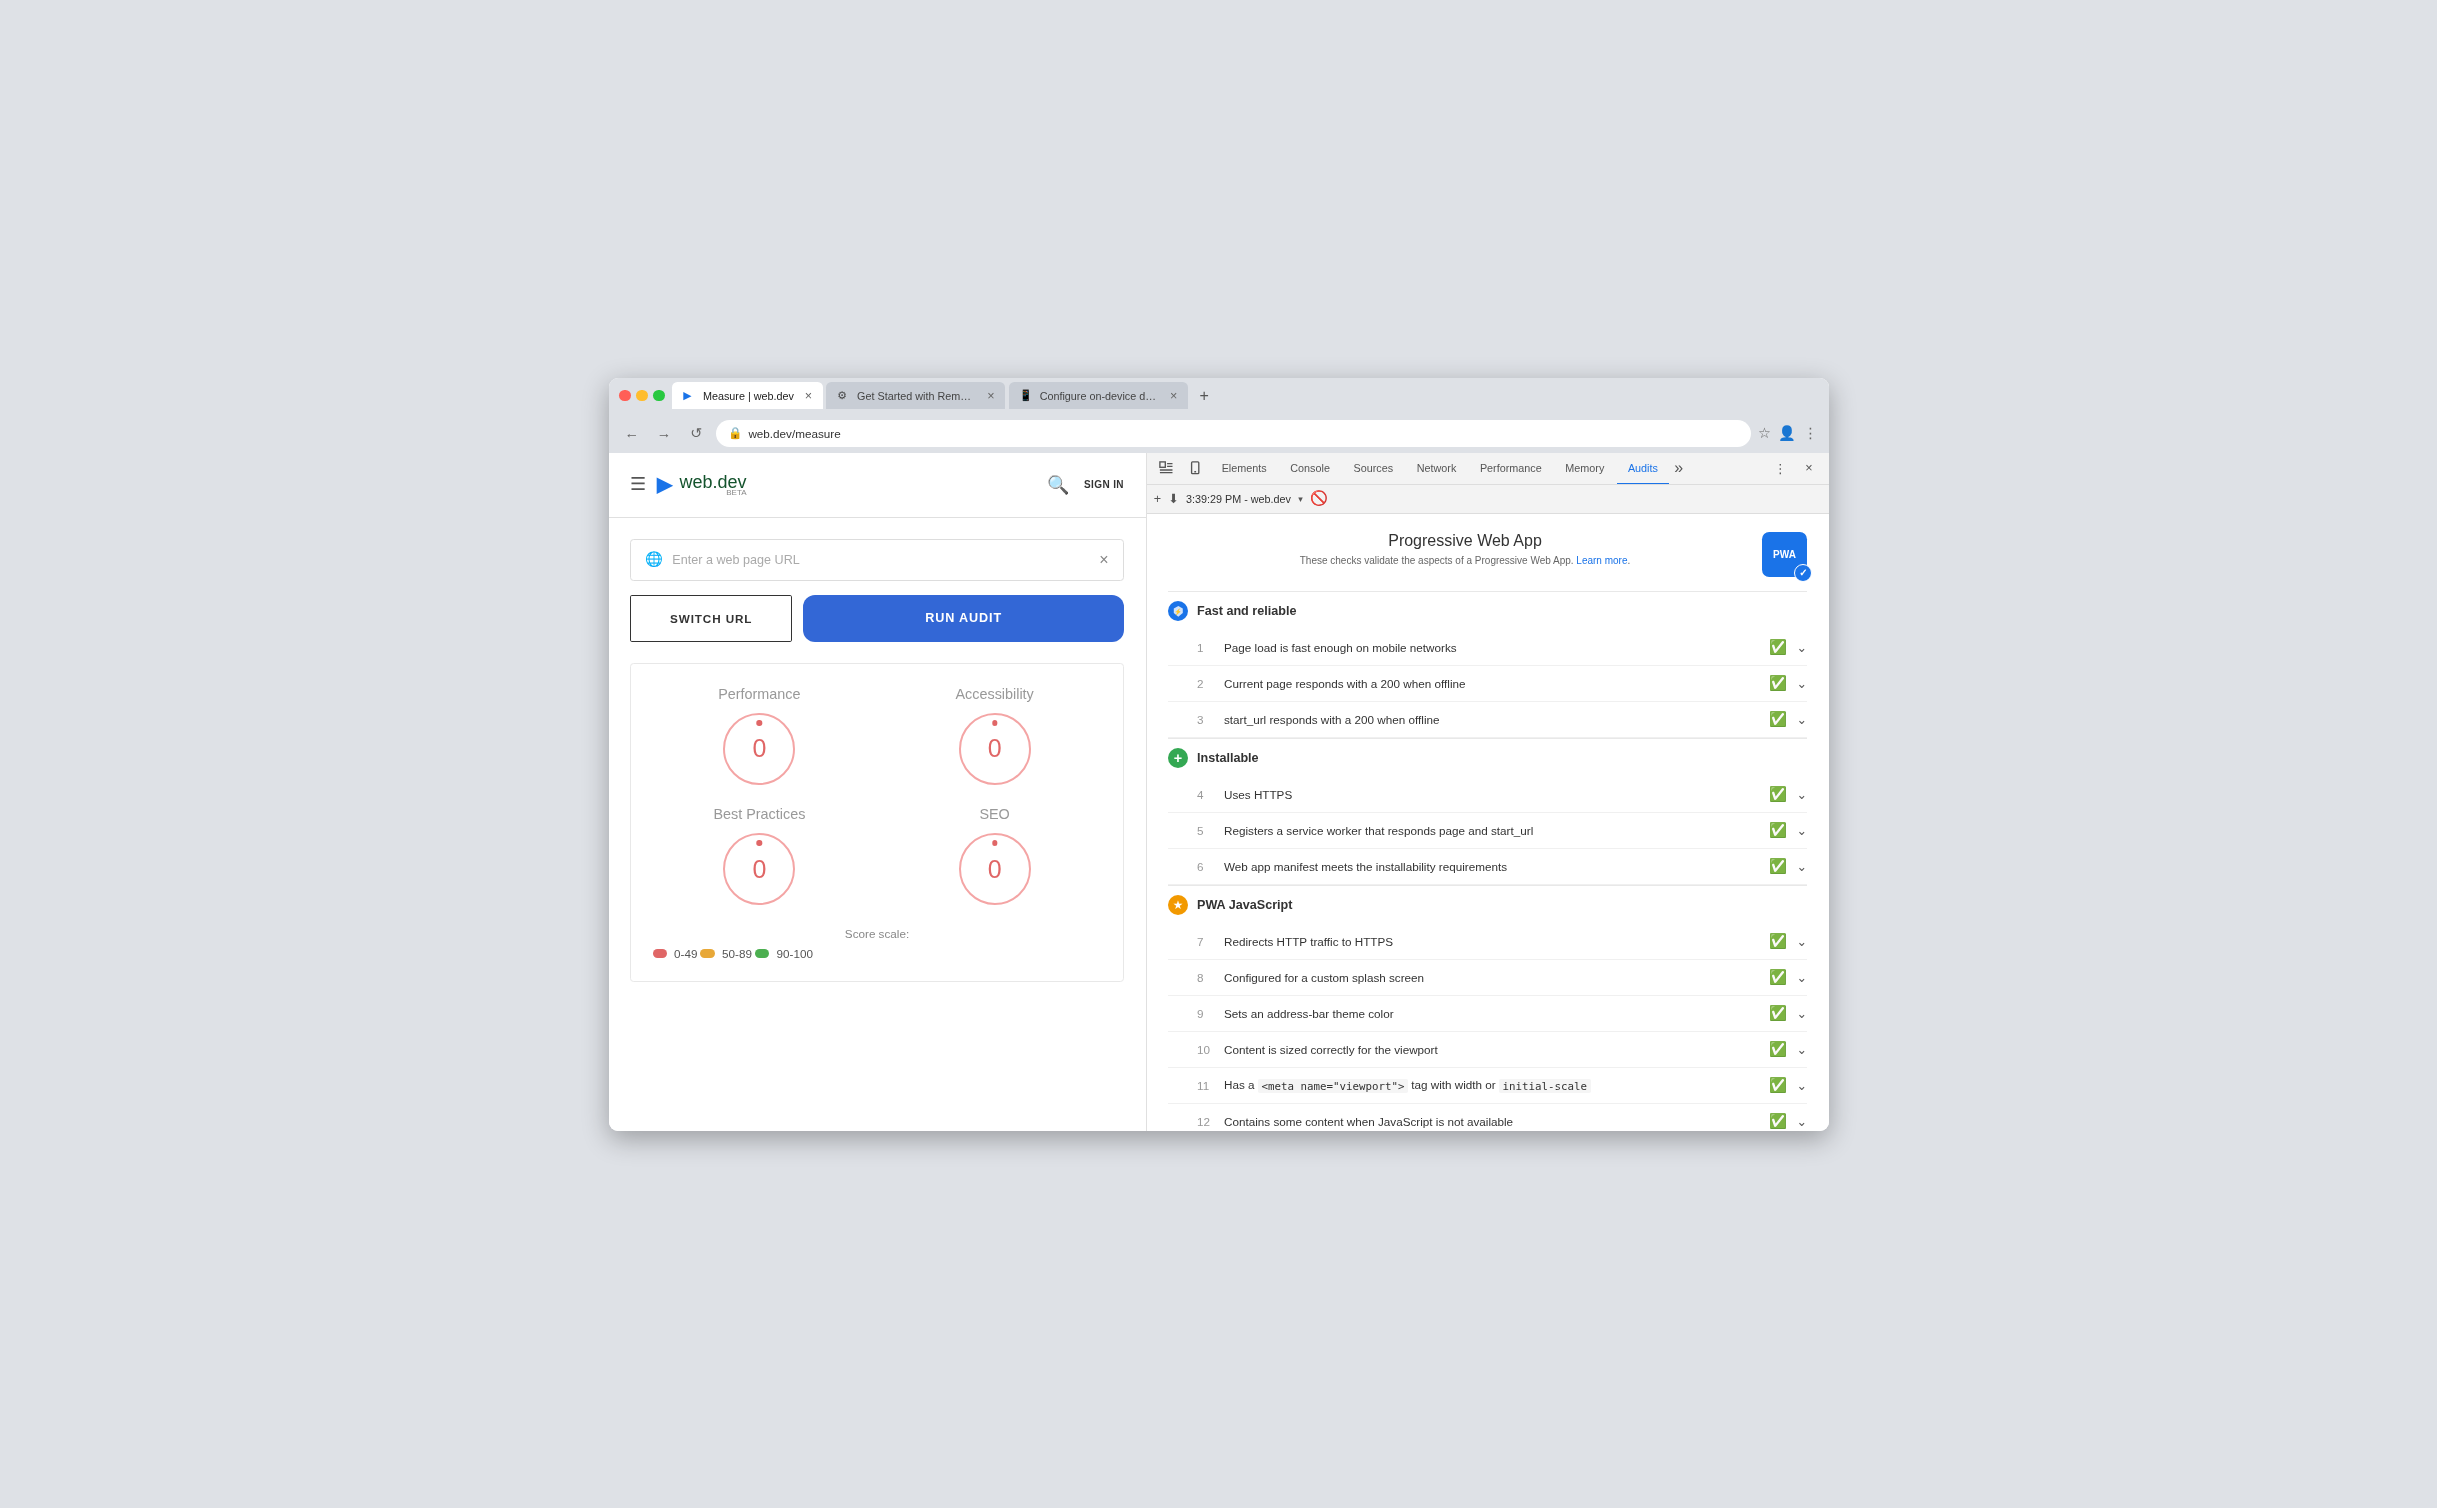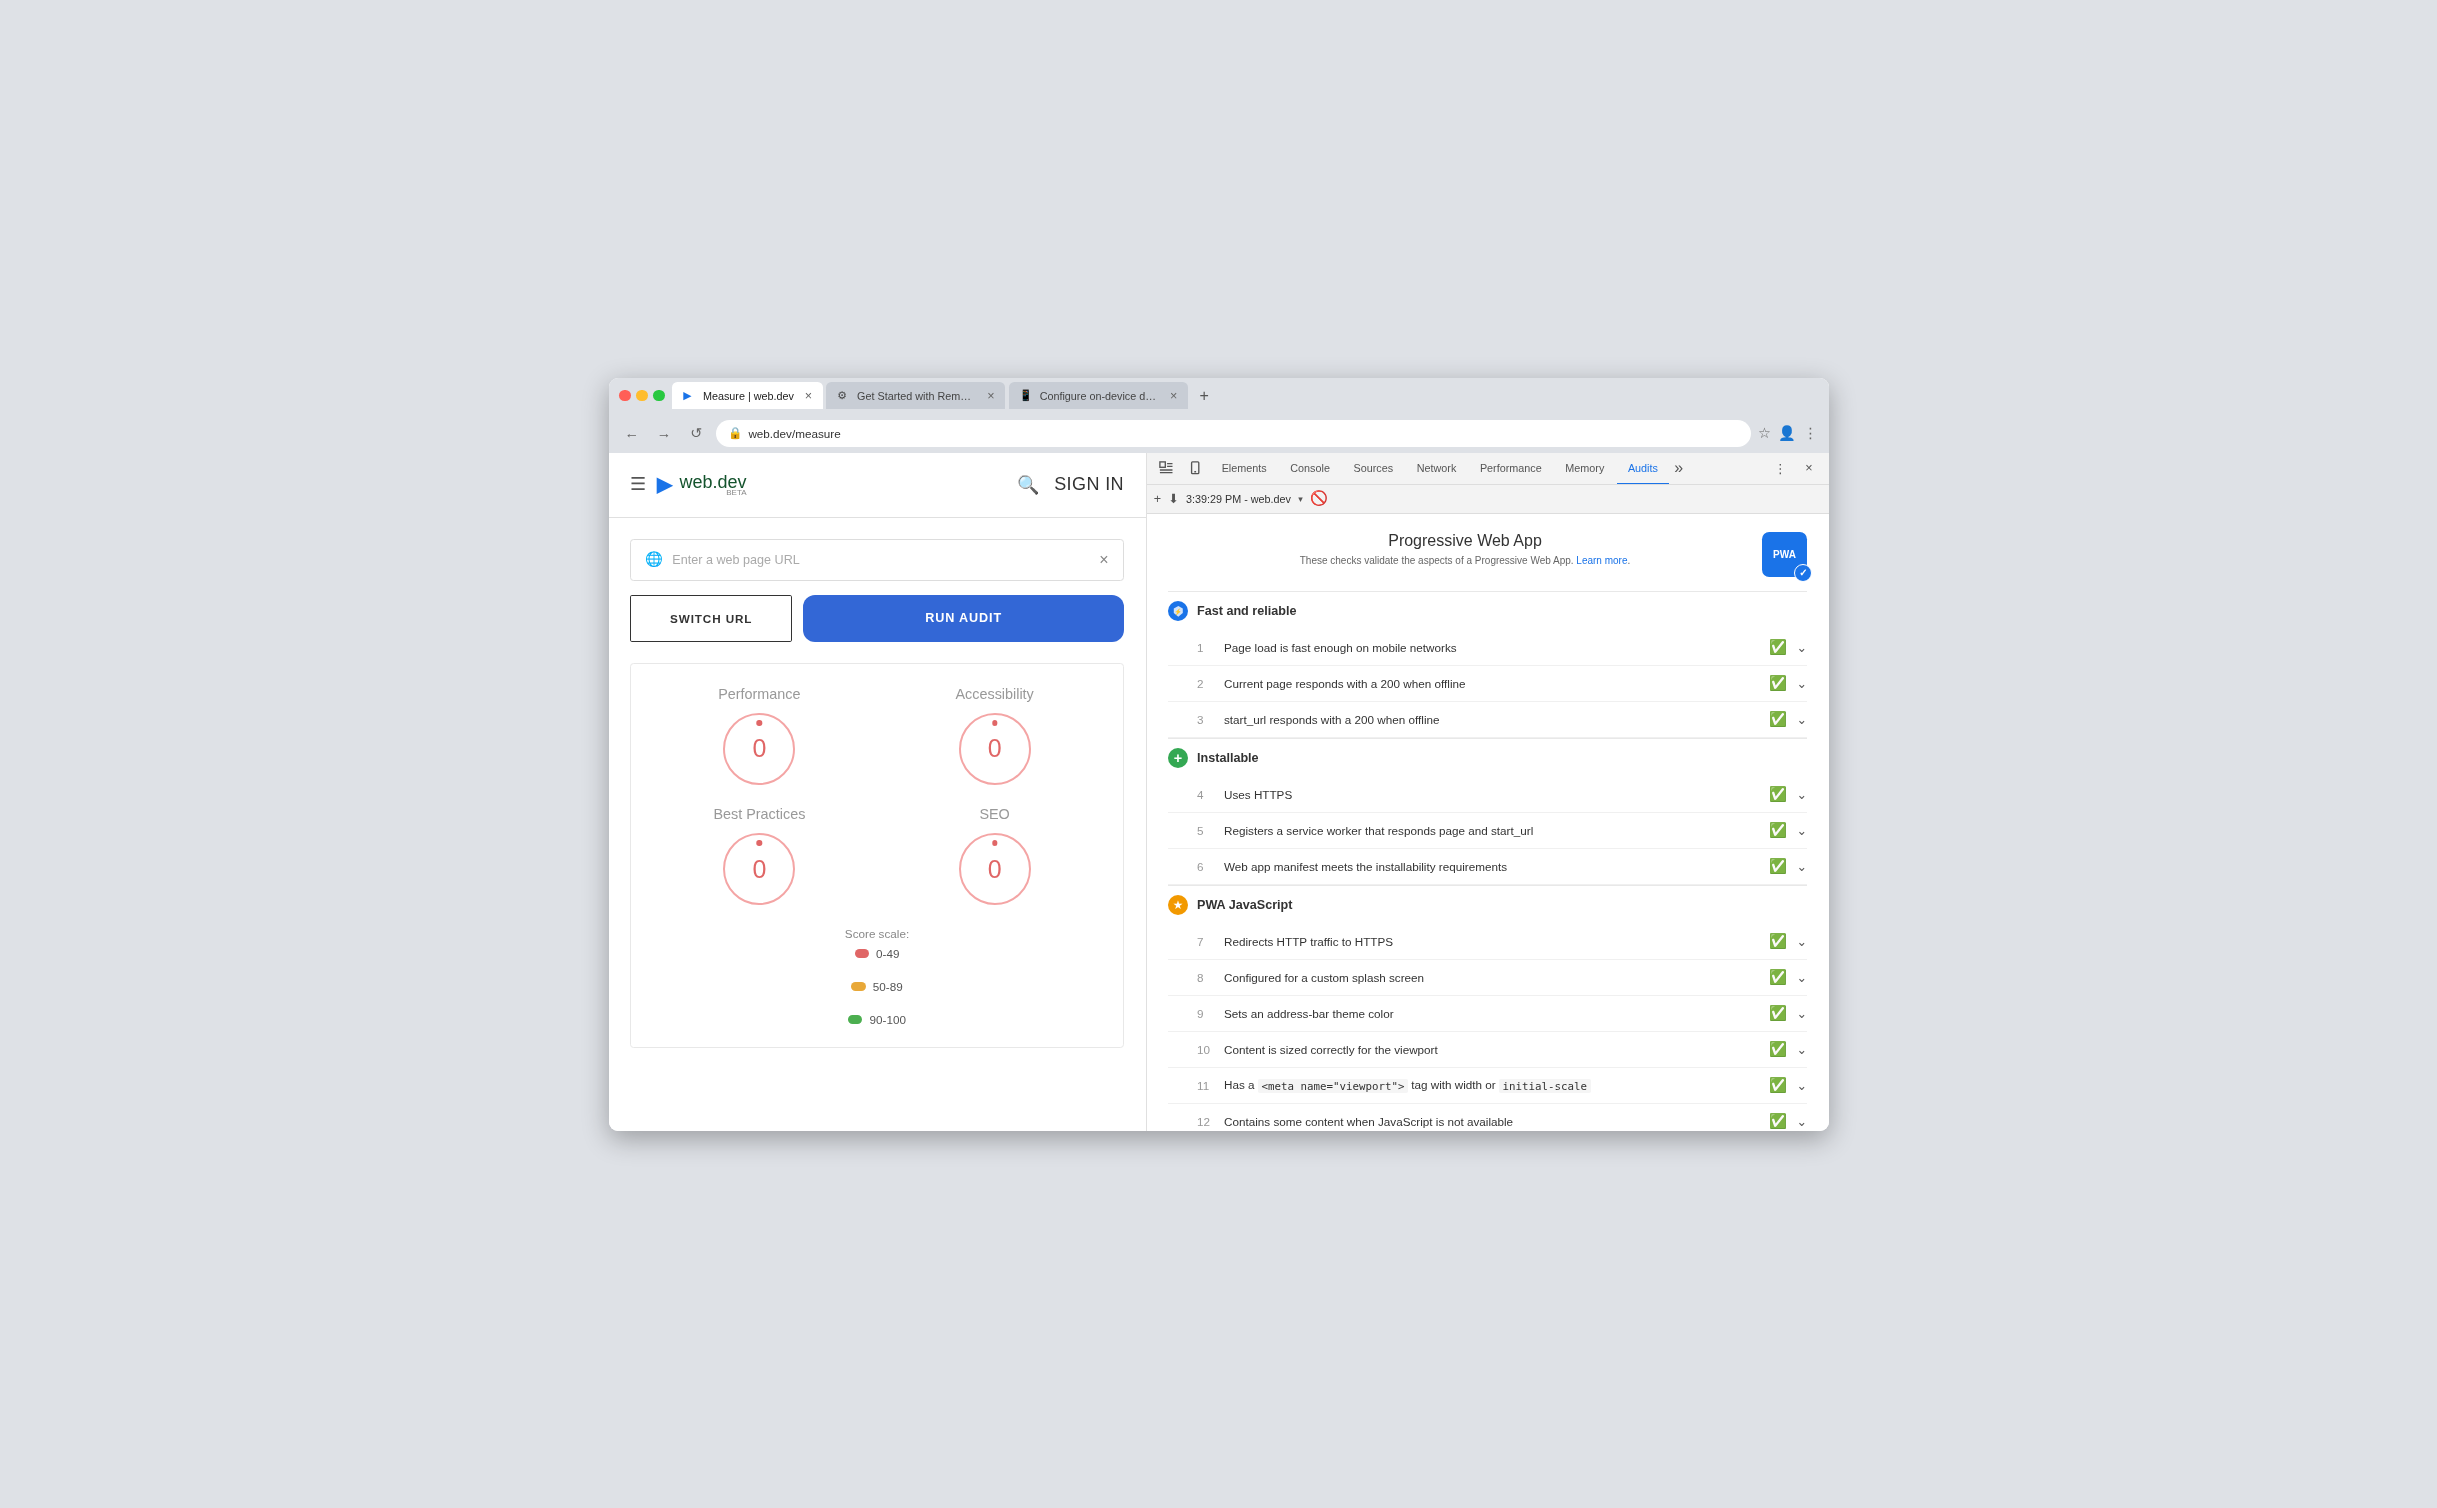--- a/index.html
+++ b/index.html
@@ -113,21 +113,21 @@
       padding: 0 21.5px;
       justify-content: space-between;
     }
     .webdev-left { display: flex; align-items: center; gap: 10.8px; }
     .hamburger { font-size: 18px; color: #555; cursor: pointer; }
     .webdev-logo { display: flex; align-items: center; gap: 7.2px; }
     .webdev-logo-icon { color: #1a73e8; font-size: 20px; font-weight: bold; }
     .webdev-logo-beta { font-size: 8px; color: #888; display: block; text-align: right; margin-top: -5.4px; }
     .webdev-right { display: flex; align-items: center; gap: 14.4px; }
     .search-icon-btn { color: #555; font-size: 18px; cursor: pointer; }
-    .signin-btn { font-size: 18px; font-weight: 400; color: #333; letter-spacing: 0.4px; cursor: pointer; }
+    .signin-btn { font-size: 10px; font-weight: 700; color: #333; letter-spacing: 0.4px; cursor: pointer; }
 
     .webpage-body {
       flex: 1;
       padding: 21.5px;
     }
 
     
     .url-input-section {
       background: #fff;
       border: 0.9px solid #ddd;
@@ -219,21 +219,21 @@
       border-radius: 50%;
       background: #e06666;
       position: absolute;
       top: 5.4px;
       left: 50%;
       transform: translateX(-50%);
     }
 
     .scale-section { text-align: center; }
     .scale-title { font-size: 11.7px; color: #888; margin-bottom: 7.2px; }
-    .scale-items { display: flex; flex-direction: column; align-items: center; gap: 20px; }
+    .scale-items { display: flex; align-items: center; gap: 3px; }
     .scale-item { display: flex; align-items: center; gap: 7.2px; font-size: 11.7px; color: #555; }
     .scale-dot { width: 14.4px; height: 9px; border-radius: 4.5px; }
     .scale-red { background: #e06666; }
     .scale-orange { background: #e8a838; }
     .scale-green { background: #4caf50; }
 
     
     .devtools {
       flex: 1;
       background: #fff;

